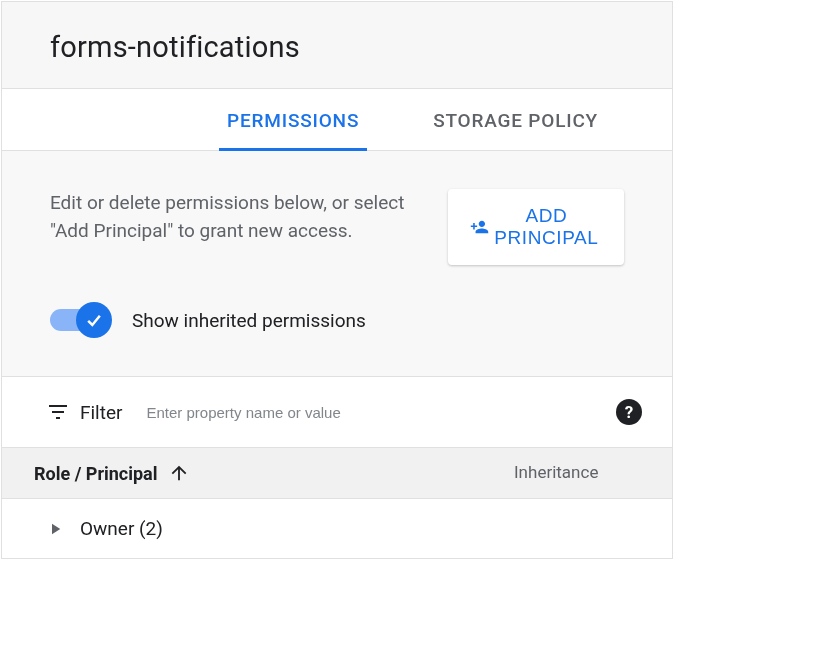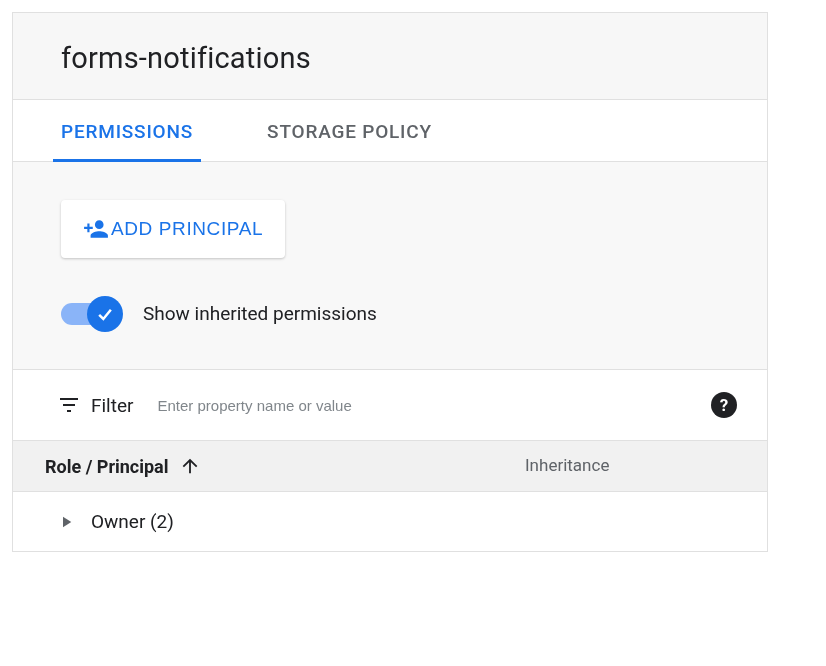--- a/index.html
+++ b/index.html
@@ -5,40 +5,41 @@
   * { box-sizing: border-box; margin: 0; padding: 0; }
   body {
     font-family: Roboto, "Helvetica Neue", Arial, sans-serif;
     background: #fff;
     width: 826px;
     height: 666px;
     overflow: hidden;
   }
   .panel {
     border: 1px solid #e0e0e0;
-    width: 756px;
-    margin: 12px;
+    width: 672px;
+    margin: 1px;
     background: #fff;
   }
   .title-bar {
     background: #f7f7f7;
     padding: 28px 48px 24px 48px;
     border-bottom: 1px solid #e0e0e0;
   }
   .page-title {
     font-size: 29px;
     font-weight: 400;
     color: #202124;
     letter-spacing: 0.2px;
   }
   .tabs {
     display: flex;
     border-bottom: 1px solid #e0e0e0;
     background: #fff;
     padding-left: 48px;
+    justify-content: flex-end;
   }
   .tab {
     padding: 20px 0 18px 0;
     margin-right: 74px;
     font-size: 19px;
     font-weight: 500;
     letter-spacing: 0.8px;
     color: #5f6368;
     cursor: pointer;
     text-transform: uppercase;
@@ -85,21 +86,21 @@
     font-weight: 500;
     letter-spacing: 0.6px;
     color: #1a73e8;
     cursor: pointer;
     box-shadow: 0 1px 3px rgba(0,0,0,0.15), 0 1px 2px rgba(0,0,0,0.08);
     text-transform: uppercase;
   }
   .add-icon { width: 26px; height: 26px; fill: #1a73e8; }
   .toggle-row {
     display: flex;
-    align-items: center;
+    align-items: flex-start;
     margin-top: 44px;
   }
   .switch {
     position: relative;
     width: 62px;
     height: 22px;
     cursor: pointer;
     flex-shrink: 0;
   }
   .switch-track {
@@ -204,20 +205,21 @@
     <h1 class="page-title">forms-notifications</h1>
   </div>
 
   <div class="tabs">
     <div class="tab active">Permissions</div>
     <div class="tab">Storage Policy</div>
   </div>
 
   <div class="content">
     <div class="top-row">
+      <p class="desc">Edit or delete permissions below, or select "Add Principal" to grant new access.</p>
       <button class="add-btn">
         <svg class="add-icon" viewBox="0 0 24 24">
           <path d="M15 12c2.21 0 4-1.79 4-4s-1.79-4-4-4-4 1.79-4 4 1.79 4 4 4zm-9-2V7H4v3H1v2h3v3h2v-3h3v-2H6zm9 4c-2.67 0-8 1.34-8 4v2h16v-2c0-2.66-5.33-4-8-4z"></path>
         </svg>
         <span>Add Principal</span>
       </button>
     </div>
 
     <div class="toggle-row">
       <div class="switch">

